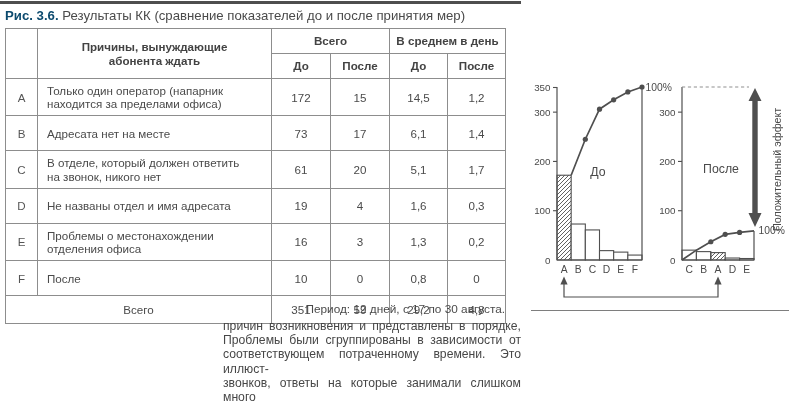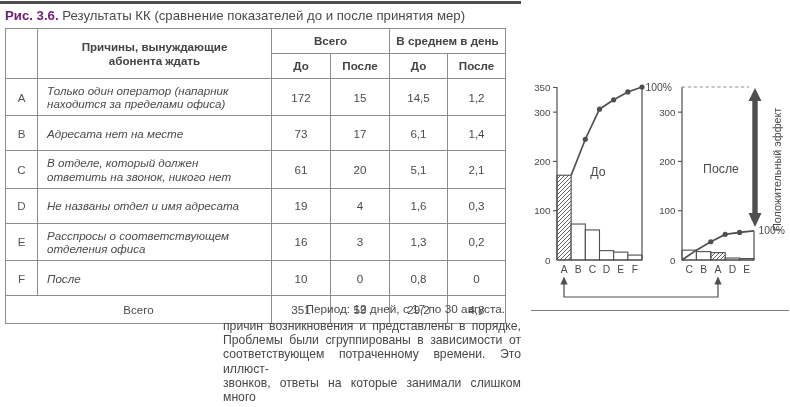--- a/index.html
+++ b/index.html
@@ -1,29 +1,29 @@
 <!DOCTYPE html>
 <html><head>
 <meta charset="utf-8">
 <style>
   html,body{margin:0;padding:0;background:#fff;}
   .page{position:relative;width:790px;height:407px;background:#ffffff;overflow:hidden;
         font-family:"Liberation Sans",sans-serif;color:#474747;}
   .toprule{position:absolute;left:0;top:1px;width:521px;height:3px;background:#4e4e4e;}
   .fig36{position:absolute;left:5px;top:8px;font-size:13.2px;color:#4a4a4a;white-space:nowrap;}
-  .bold{font-weight:700;color:#701a75;}
+  .bold{font-weight:700;color:#0c4a6e;}
   table.res{position:absolute;left:5px;top:28px;width:500px;border-collapse:collapse;
             table-layout:fixed;font-size:11.6px;color:#4a4a4a;padding-left:7px;}
   .res th,.res td{border:1px solid #8d8d8d;text-align:center;vertical-align:middle;
             padding:2px 3px;line-height:13.2px;}
   .res thead th{font-weight:700;height:20px;color:#434343;}
   .res thead .rh{display:inline-block;max-width:165px;}
   .res tbody td{height:24px;}
   .res td.reason{text-align:left;padding:5px 6px 5px 9px;}
-  .res td.reason span{display:inline-block;max-width:200px;font-style:italic;}
+  .res td.reason span{display:inline-block;max-width:200px;}
   .res td.letter{color:#555;}
   .res tr.foot td{height:23px;}
   .period{position:absolute;left:5px;top:302px;width:500px;text-align:right;
           font-size:11.8px;color:#4a4a4a;}
   .para{position:absolute;left:223px;top:319px;width:298px;font-size:12.2px;
         line-height:14.2px;color:#474747;}
   .pline{text-align:justify;text-align-last:justify;}
   #chart{position:absolute;left:532px;top:72px;}
   #chart text{fill:#4a4a4a;font-family:"Liberation Sans",sans-serif;}
   .fig37line{position:absolute;left:531px;top:310px;width:258px;height:0;
@@ -84,33 +84,33 @@
           <td class="num">17</td>
           <td class="num">6,1</td>
           <td class="num">1,4</td>
         </tr>
         <tr>
           <td class="letter">C</td>
           <td class="reason"><span>В отделе, который должен ответить на звонок, никого нет</span></td>
           <td class="num">61</td>
           <td class="num">20</td>
           <td class="num">5,1</td>
-          <td class="num">2,1</td>
+          <td class="num">1,7</td>
         </tr>
         <tr>
           <td class="letter">D</td>
           <td class="reason"><span>Не названы отдел и имя адресата</span></td>
           <td class="num">19</td>
           <td class="num">4</td>
           <td class="num">1,6</td>
           <td class="num">0,3</td>
         </tr>
         <tr>
           <td class="letter">E</td>
-          <td class="reason"><span>Расспросы о соответствующем отделения офиса</span></td>
+          <td class="reason"><span>Проблемы о местонахождении отделения офиса</span></td>
           <td class="num">16</td>
           <td class="num">3</td>
           <td class="num">1,3</td>
           <td class="num">0,2</td>
         </tr>
         <tr>
           <td class="letter">F</td>
           <td class="reason"><span>После</span></td>
           <td class="num">10</td>
           <td class="num">0</td>

